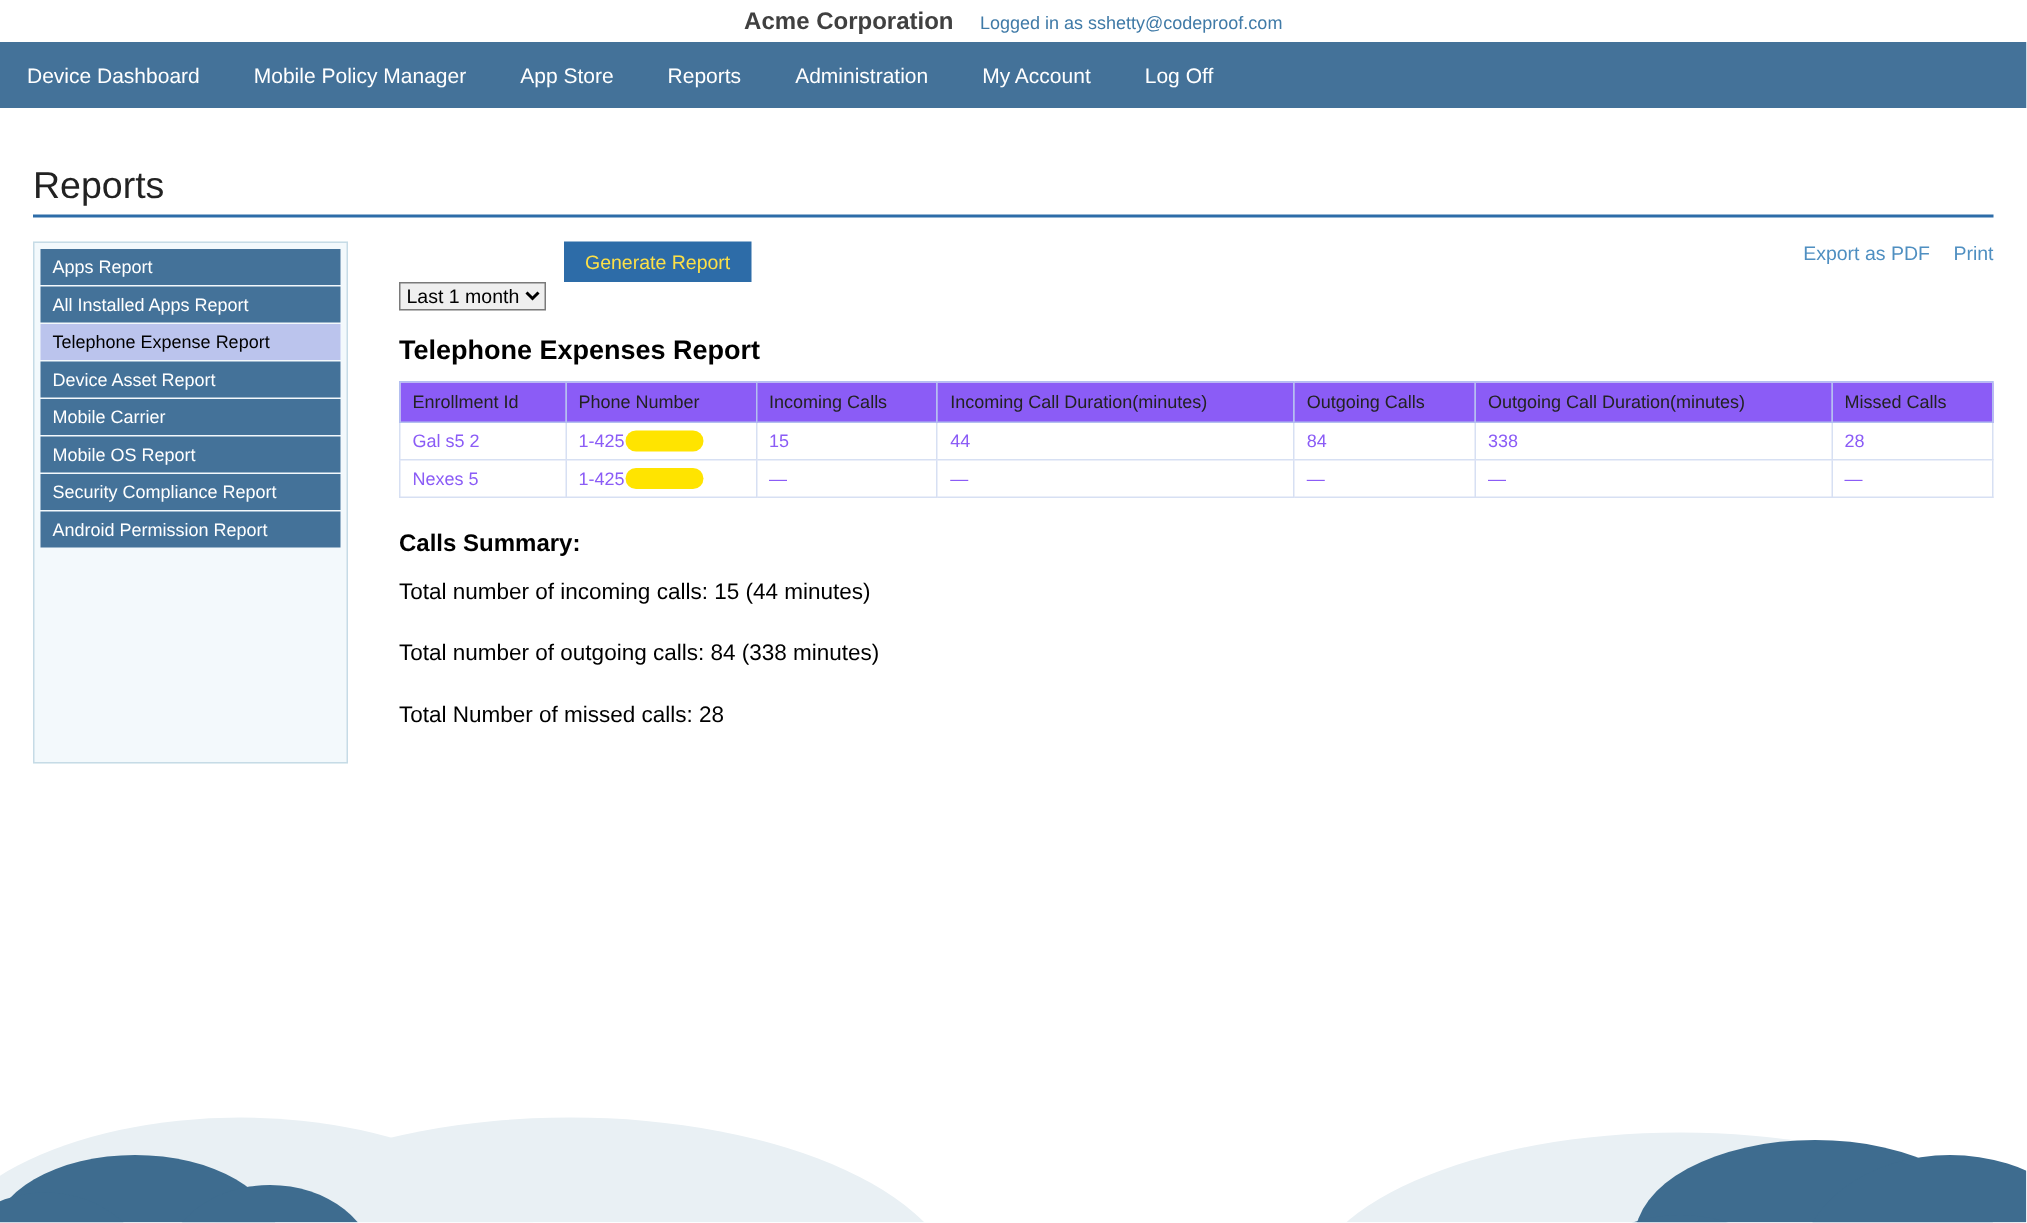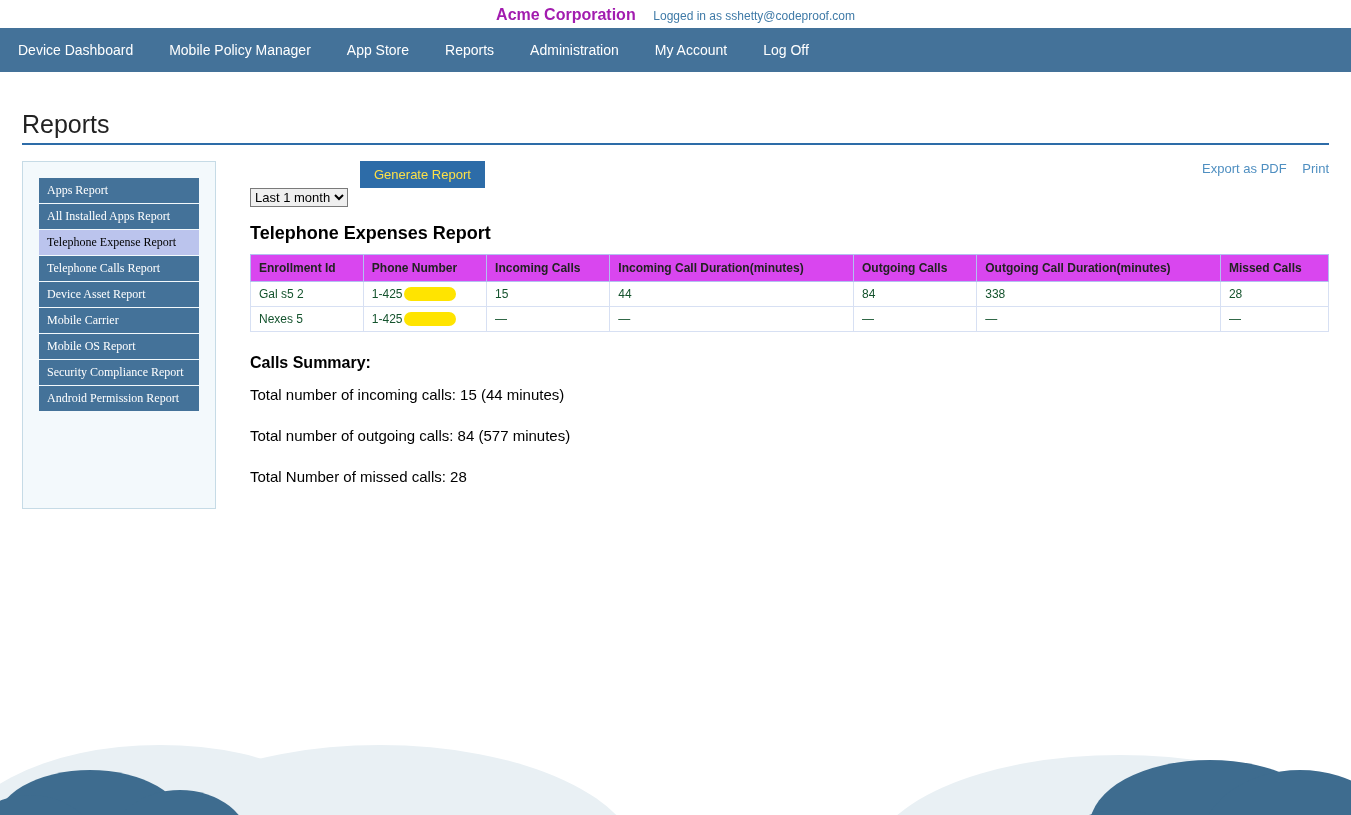--- a/index.html
+++ b/index.html
@@ -10,21 +10,21 @@
     color: #000;
     font-size: 13px;
     min-height: 815px;
     position: relative;
   }
   .top-header {
     text-align: center;
     padding: 6px 0 4px;
   }
   .company-name {
-    color: #a21caf;
+    color: #404040;
     font-weight: bold;
     font-size: 16px;
     margin-right: 14px;
     text-align: right;
   }
   .logged-in {
     color: #3f7aa7;
     font-size: 12px;
   }
   .nav-bar {
@@ -56,23 +56,22 @@
     margin: 0 0 16px;
   }
   .layout {
     display: flex;
     gap: 34px;
   }
   
   .sidebar-box {
     border: 1px solid #c6dbe6;
     background: #f3f9fc;
-    padding: 16px;
-    width: 194px;
-    font-family: Liberation Serif, serif;
+    padding: 4px;
+    width: 210px;
   }
   .sidebar-box .side-item {
     display: block;
     background: #447299;
     color: #fff;
     font-size: 12px;
     padding: 5px 8px;
     margin-bottom: 1px;
     text-decoration: none;
   }
@@ -116,31 +115,31 @@
     font-size: 18px;
     margin: 16px 0 10px;
   }
   
   table.report {
     width: 100%;
     border-collapse: collapse;
     font-size: 12px;
   }
   table.report th {
-    background: #d946ef;
+    background: #8b5cf6;
     color: #222;
-    font-weight: bold;
+    font-weight: normal;
     text-align: left;
     padding: 6px 8px;
     border: 1px solid #b3bff0;
   }
   table.report td {
     border: 1px solid #d7e0f3;
     padding: 5px 8px;
-    color: #14532d;
+    color: #8b5cf6;
   }
   .phone-cell {
     display: inline-flex;
     align-items: center;
   }
   .redact {
     display: inline-block;
     width: 52px;
     height: 14px;
     background: #ffe400;
@@ -188,21 +187,20 @@
 
 <div class="page-wrap">
   <h1 class="page-title">Reports</h1>
   <hr class="title-rule">
 
   <div class="layout">
     <div class="sidebar-box">
       <a href="#" class="side-item">Apps Report</a>
       <a href="#" class="side-item">All Installed Apps Report</a>
       <a href="#" class="side-item active">Telephone Expense Report</a>
-      <a href="#" class="side-item">Telephone Calls Report</a>
       <a href="#" class="side-item">Device Asset Report</a>
       <a href="#" class="side-item">Mobile Carrier</a>
       <a href="#" class="side-item">Mobile OS Report</a>
       <a href="#" class="side-item">Security Compliance Report</a>
       <a href="#" class="side-item">Android Permission Report</a>
     </div>
 
     <div class="main">
       <div class="controls-row">
         <div>
@@ -258,21 +256,21 @@
             <td>—</td>
             <td>—</td>
             <td>—</td>
             <td>—</td>
           </tr>
         </tbody>
       </table>
 
       <div class="summary-title">Calls Summary:</div>
       <p class="summary-line">Total number of incoming calls: 15 (44 minutes)</p>
-      <p class="summary-line">Total number of outgoing calls:  84 (577 minutes)</p>
+      <p class="summary-line">Total number of outgoing calls:  84 (338 minutes)</p>
       <p class="summary-line">Total Number of missed calls:   28</p>
     </div>
   </div>
 </div>
 
 <div class="footer-clouds">
   <svg viewBox="0 0 1351 100" preserveAspectRatio="none">
     <ellipse cx="160" cy="140" rx="210" ry="110" fill="#e9f0f4"></ellipse>
     <ellipse cx="380" cy="150" rx="260" ry="120" fill="#e9f0f4"></ellipse>
     <ellipse cx="90" cy="110" rx="95" ry="55" fill="#3e6c8f"></ellipse>

